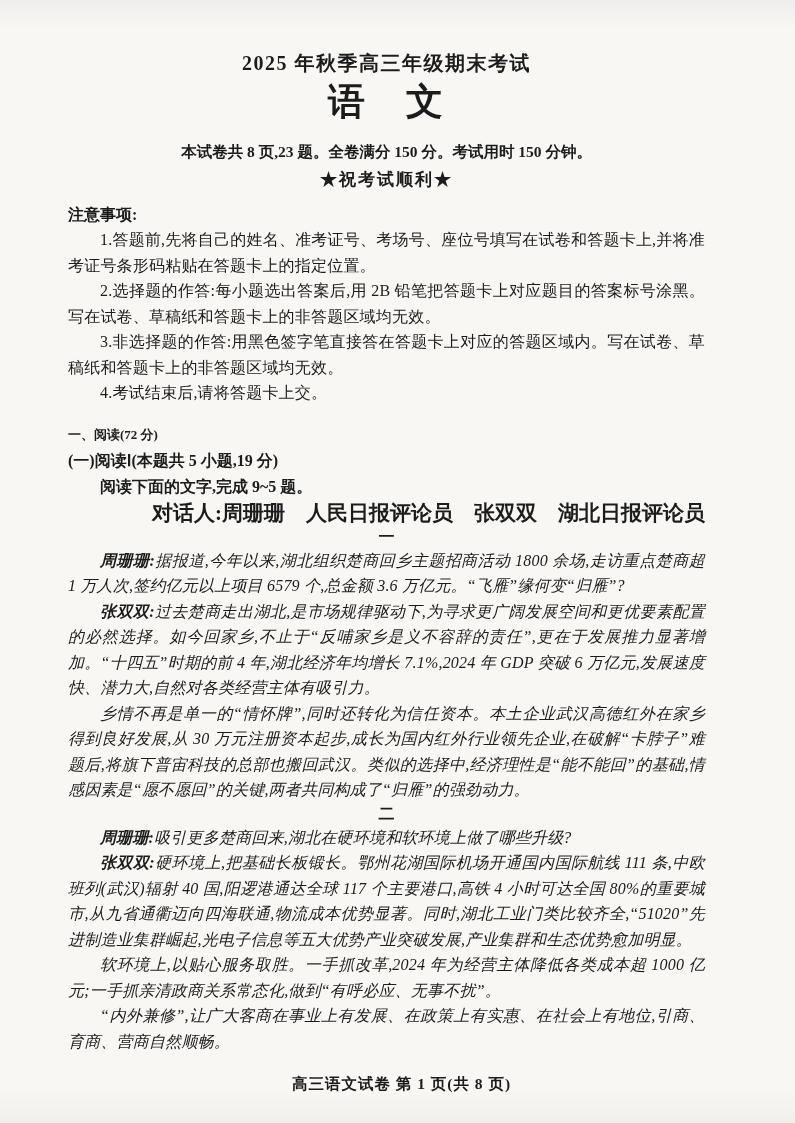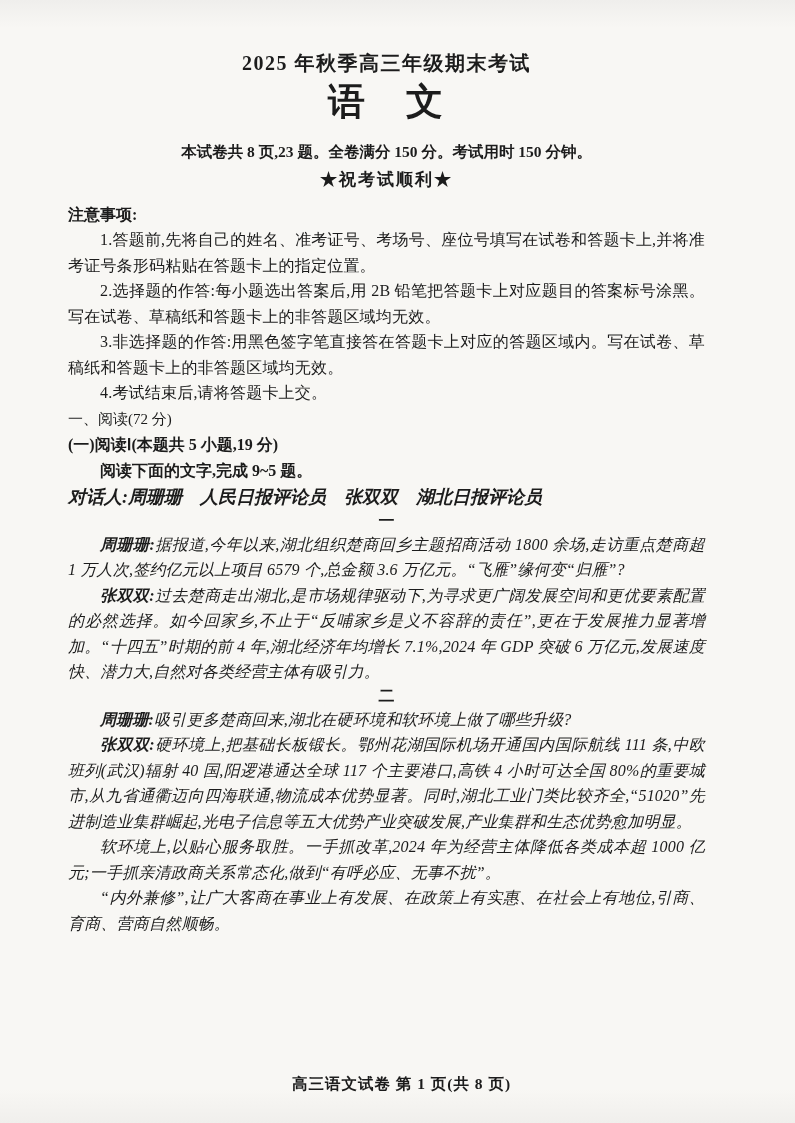--- a/index.html
+++ b/index.html
@@ -52,40 +52,40 @@
   }
   .notice-item {
     margin: 0;
     font-size: 16px;
     line-height: 25.5px;
     text-indent: 2em;
     text-align: justify;
     letter-spacing: 0.2px;
   }
   .sec-heading {
-    font-weight: normal;
-    font-size: 15px;
+    font-weight: bold;
+    font-size: 13px;
+    margin-top: 16px;
     line-height: 26px;
   }
   .sub-heading {
     font-weight: bold;
     font-size: 16px;
     line-height: 26px;
   }
   .instruction {
     font-weight: bold;
     font-size: 16px;
     text-indent: 2em;
     line-height: 26px;
   }
   .speakers {
-    text-align: left;
-    font-size: 18px;
+    text-align: right;
+    font-size: 21px;
     font-weight: bold;
-    font-style: italic;
     line-height: 26px;
   }
   .part-marker {
     text-align: center;
     font-weight: bold;
     font-size: 16px;
     line-height: 22px;
   }
   .para {
     margin: 0;
@@ -131,20 +131,21 @@
 
   <div class="reading">
     <div class="sec-heading">一、阅读(72 分)</div>
     <div class="sub-heading">(一)阅读Ⅰ(本题共 5 小题,19 分)</div>
     <div class="instruction">阅读下面的文字,完成 9~5 题。</div>
     <div class="speakers">对话人:周珊珊　人民日报评论员　张双双　湖北日报评论员</div>
     <div id="dialogue">
         <div class="part-marker">一</div>
         <p class="para"><span class="speaker">周珊珊:</span>据报道,今年以来,湖北组织楚商回乡主题招商活动 1800 余场,走访重点楚商超 1 万人次,签约亿元以上项目 6579 个,总金额 3.6 万亿元。“飞雁”缘何变“归雁”?</p>
         <p class="para"><span class="speaker">张双双:</span>过去楚商走出湖北,是市场规律驱动下,为寻求更广阔发展空间和更优要素配置的必然选择。如今回家乡,不止于“反哺家乡是义不容辞的责任”,更在于发展推力显著增加。“十四五”时期的前 4 年,湖北经济年均增长 7.1%,2024 年 GDP 突破 6 万亿元,发展速度快、潜力大,自然对各类经营主体有吸引力。</p>
+        <p class="para">乡情不再是单一的“情怀牌”,同时还转化为信任资本。本土企业武汉高德红外在家乡得到良好发展,从 30 万元注册资本起步,成长为国内红外行业领先企业,在破解“卡脖子”难题后,将旗下普宙科技的总部也搬回武汉。类似的选择中,经济理性是“能不能回”的基础,情感因素是“愿不愿回”的关键,两者共同构成了“归雁”的强劲动力。</p>
         <div class="part-marker">二</div>
         <p class="para"><span class="speaker">周珊珊:</span>吸引更多楚商回来,湖北在硬环境和软环境上做了哪些升级?</p>
         <p class="para"><span class="speaker">张双双:</span>硬环境上,把基础长板锻长。鄂州花湖国际机场开通国内国际航线 111 条,中欧班列(武汉)辐射 40 国,阳逻港通达全球 117 个主要港口,高铁 4 小时可达全国 80%的重要城市,从九省通衢迈向四海联通,物流成本优势显著。同时,湖北工业门类比较齐全,“51020”先进制造业集群崛起,光电子信息等五大优势产业突破发展,产业集群和生态优势愈加明显。</p>
         <p class="para">软环境上,以贴心服务取胜。一手抓改革,2024 年为经营主体降低各类成本超 1000 亿元;一手抓亲清政商关系常态化,做到“有呼必应、无事不扰”。</p>
         <p class="para">“内外兼修”,让广大客商在事业上有发展、在政策上有实惠、在社会上有地位,引商、育商、营商自然顺畅。</p>
       </div>
   </div>
 
   <div class="page-footer">高三语文试卷 第 1 页(共 8 页)</div>
 </div>

